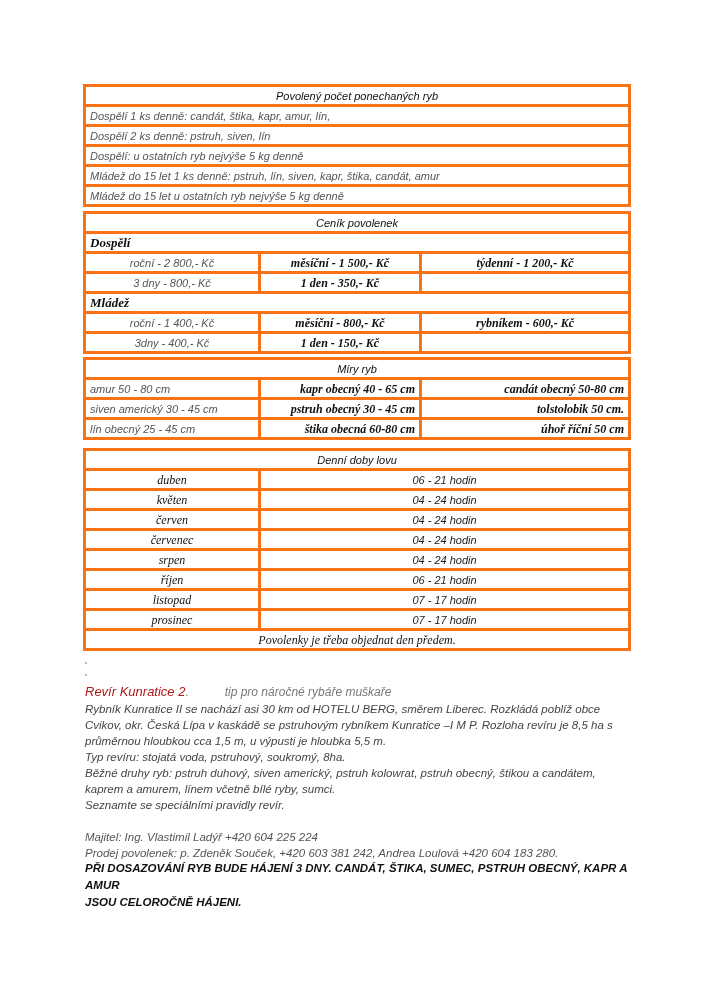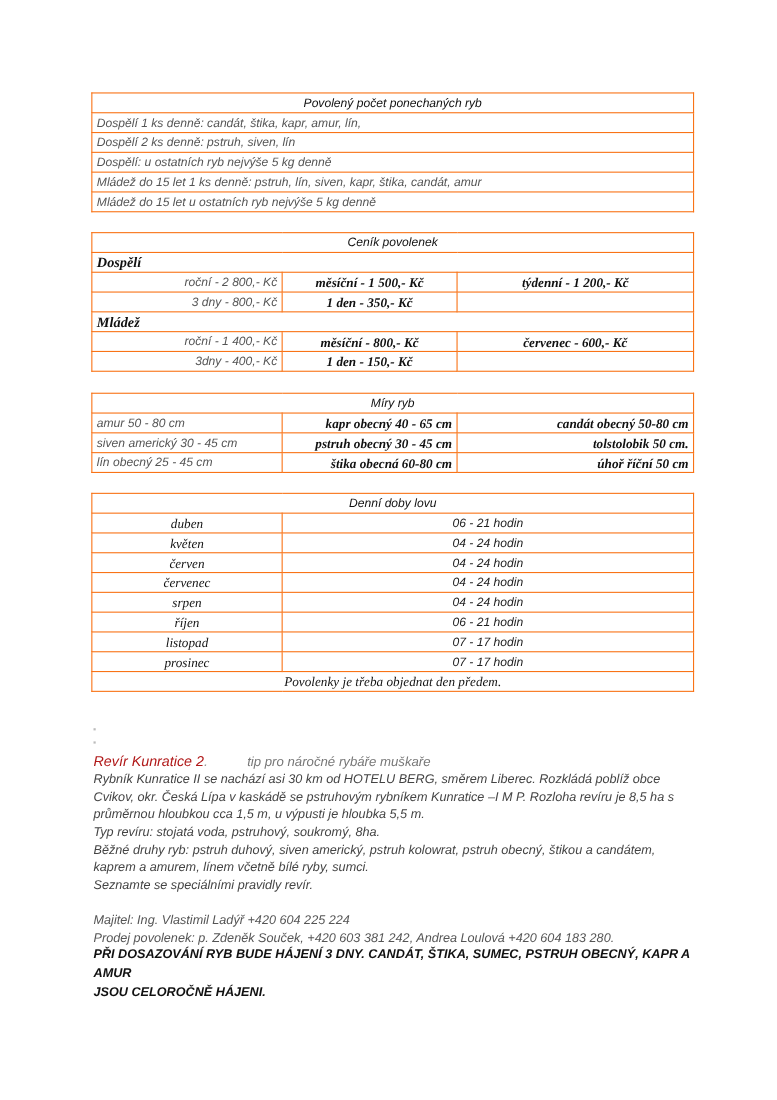--- a/index.html
+++ b/index.html
@@ -2,36 +2,36 @@
 <html><head>
 <meta charset="utf-8">
 <style>
   html, body { margin:0; padding:0; background:#ffffff; }
   body { width:706px; height:1000px; position:relative; overflow:hidden;
          font-family:"Liberation Sans", sans-serif; color:#222; }
   .page { position:absolute; left:0; top:0; width:706px; height:1000px; }
 
   table.doc { position:absolute; left:83px; width:548px; border-collapse:collapse;
               font-size:11px; font-style:italic; }
-  table.doc td { border:1px solid #f97316; padding:0 4px; height:17px; line-height:16px;
+  table.doc td { border:3px solid #f97316; padding:0 4px; height:17px; line-height:16px;
                  white-space:nowrap;margin-left:19px; }
   .hdr td { text-align:center; color:#111; height:18px; }
   .light { color:#555; }
   .serif { font-family:"Liberation Serif", serif; font-size:12px; color:#111; }
   .serifb { font-family:"Liberation Serif", serif; font-size:12px; font-weight:bold; color:#111;text-align:right; }
   .center { text-align:center; }
   .grp td { font-family:"Liberation Serif", serif; font-weight:bold; font-size:13px; color:#111; }
 
   #t1 { top:84px; }
   #t2 { top:211px; }
   #t3 { top:357px;padding-left:18px; }
   #t4 { top:448px; }
   #t3 td.c1 { width:164px; }
   #t3 td.c2 { width:150px; }
-  #t2 td.c1 { width:164px;text-align:right; }
+  #t2 td.c1 { width:164px; }
   #t2 td.c2 { width:150px; }
   #t4 td.c1 { width:164px; }
 
   .text { position:absolute; left:85px; width:560px; font-size:11.5px; font-style:italic;
           color:#444; line-height:16px; }
   .title-line { position:absolute; left:85px; top:684px; font-size:13px; font-style:italic; }
   .title-red { color:#b01818; font-weight:normal; }
   .tip { color:#777; margin-left:32px; font-size:12px; }
   .warning { position:absolute; left:85px; top:860px; width:560px; font-size:11.5px;
              font-style:italic; font-weight:bold; color:#111; line-height:17px; }
@@ -82,21 +82,21 @@
       <td class="c1 light center">3 dny - 800,- Kč</td>
       <td class="c2 serifb center">1 den - 350,- Kč</td>
       <td class="serifb center"></td>
     </tr>
     <tr class="grp">
           <td colspan="3">Mládež</td>
         </tr>
     <tr>
       <td class="c1 light center">roční - 1 400,- Kč</td>
       <td class="c2 serifb center">měsíční - 800,- Kč</td>
-      <td class="serifb center">červenec - 600,- Kč</td>
+      <td class="serifb center">rybníkem - 600,- Kč</td>
     </tr>
     <tr>
       <td class="c1 light center">3dny - 400,- Kč</td>
       <td class="c2 serifb center">1 den - 150,- Kč</td>
       <td class="serifb center"></td>
     </tr>
   </tbody>
     </table>
 
   <table class="doc" id="t3">

